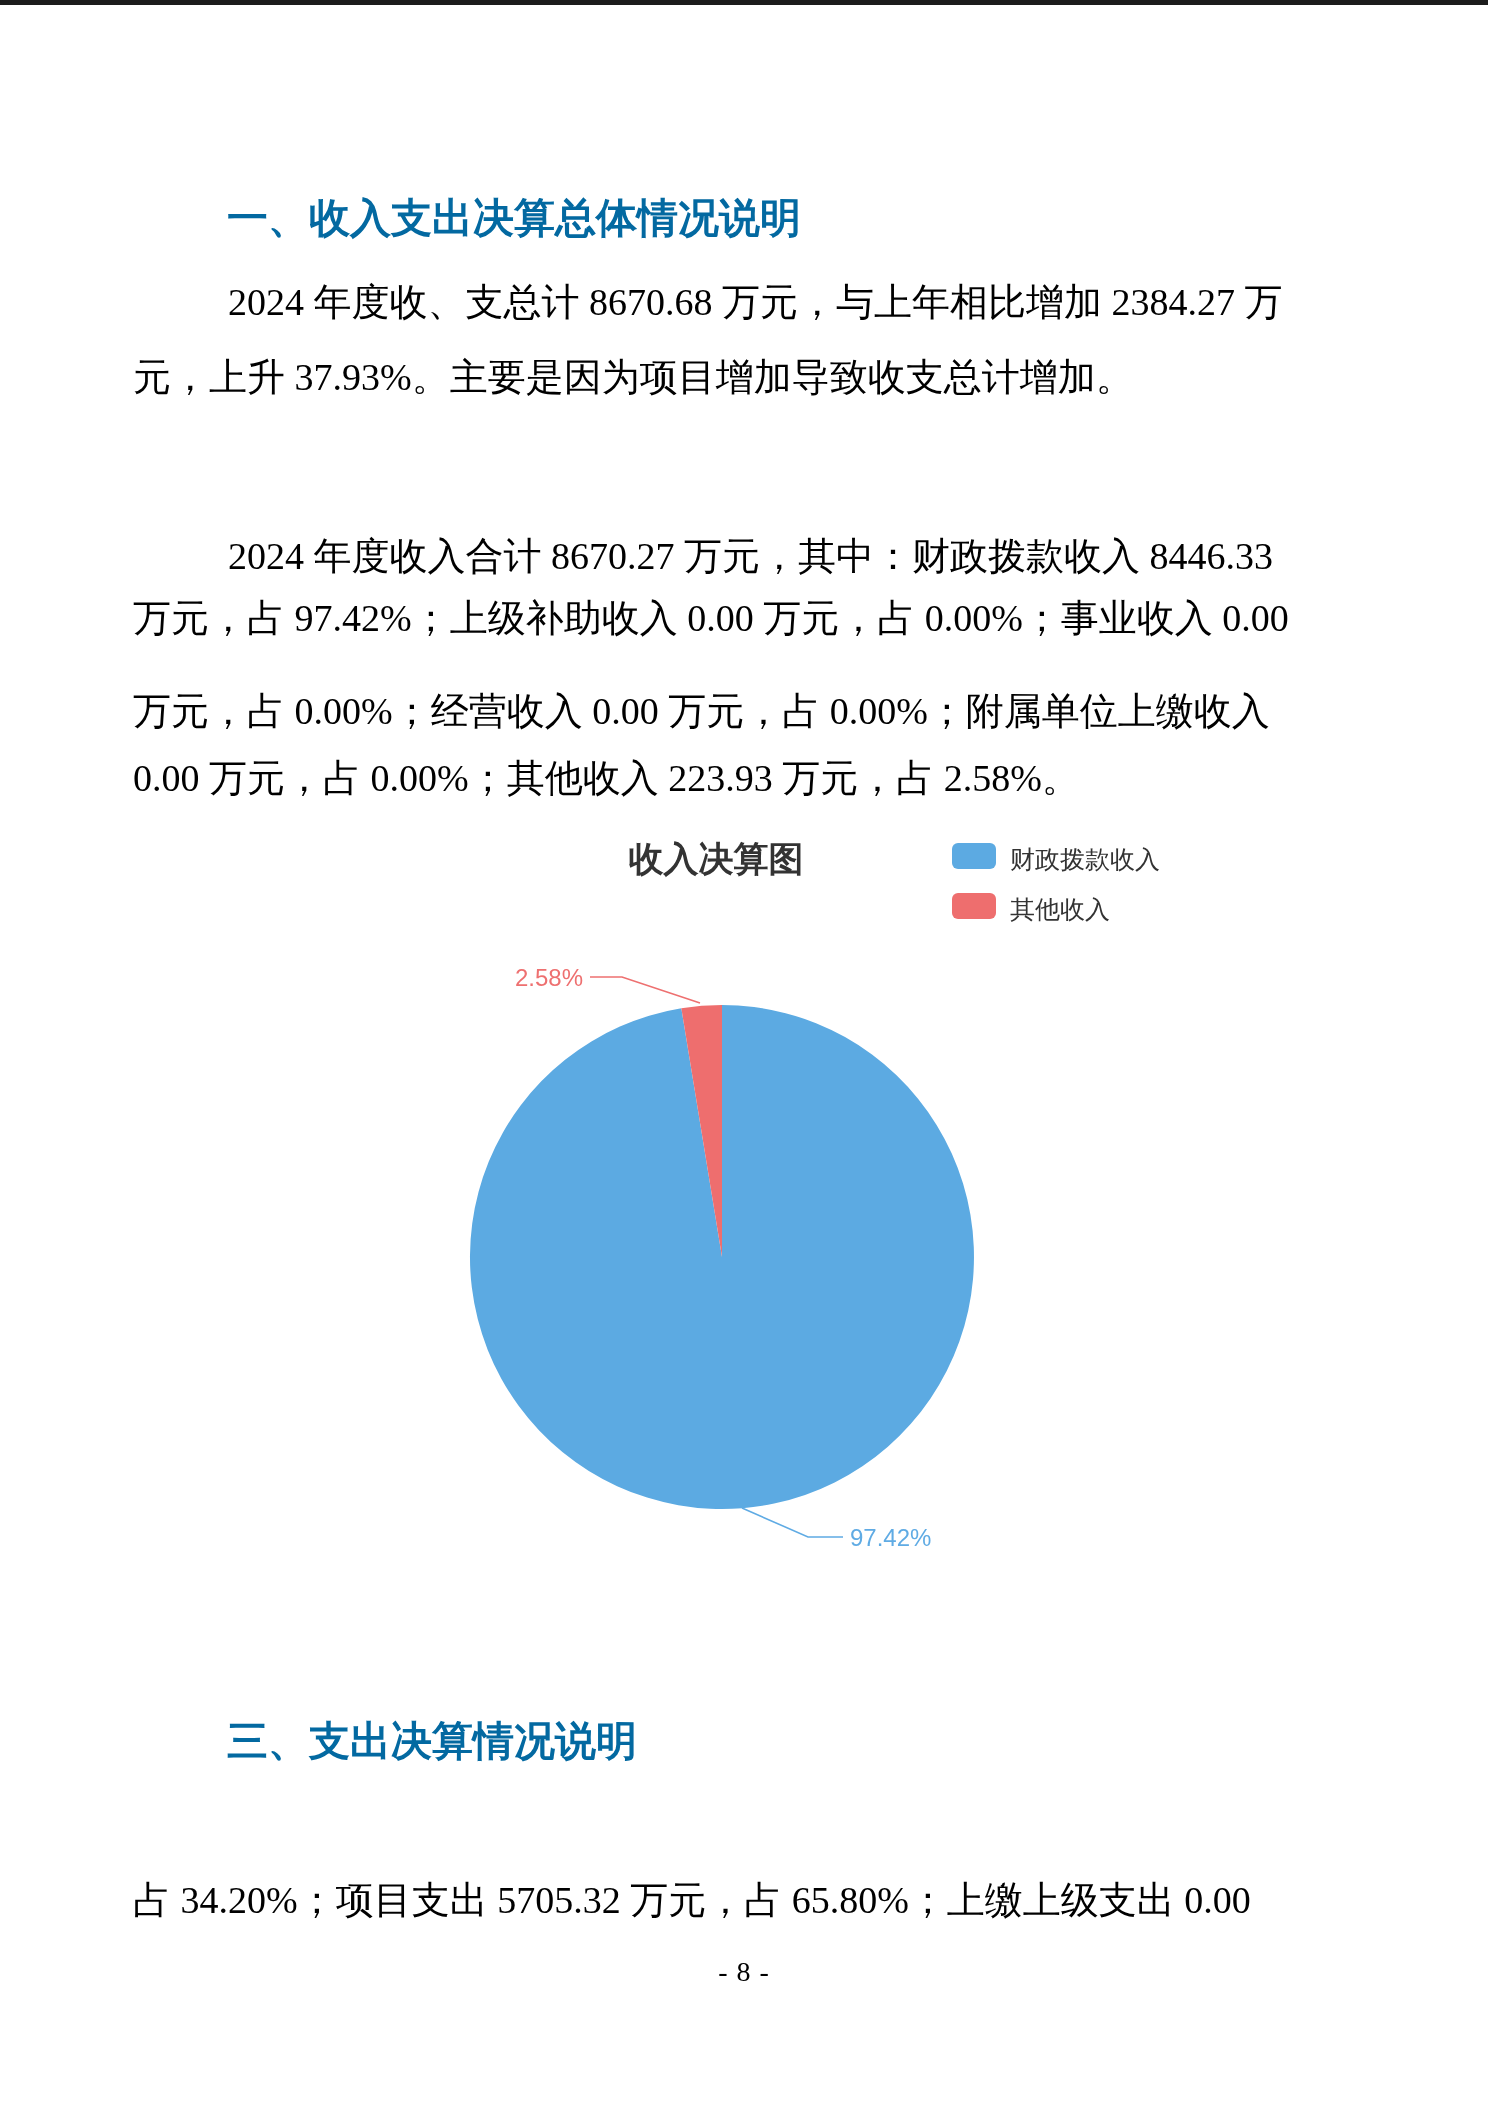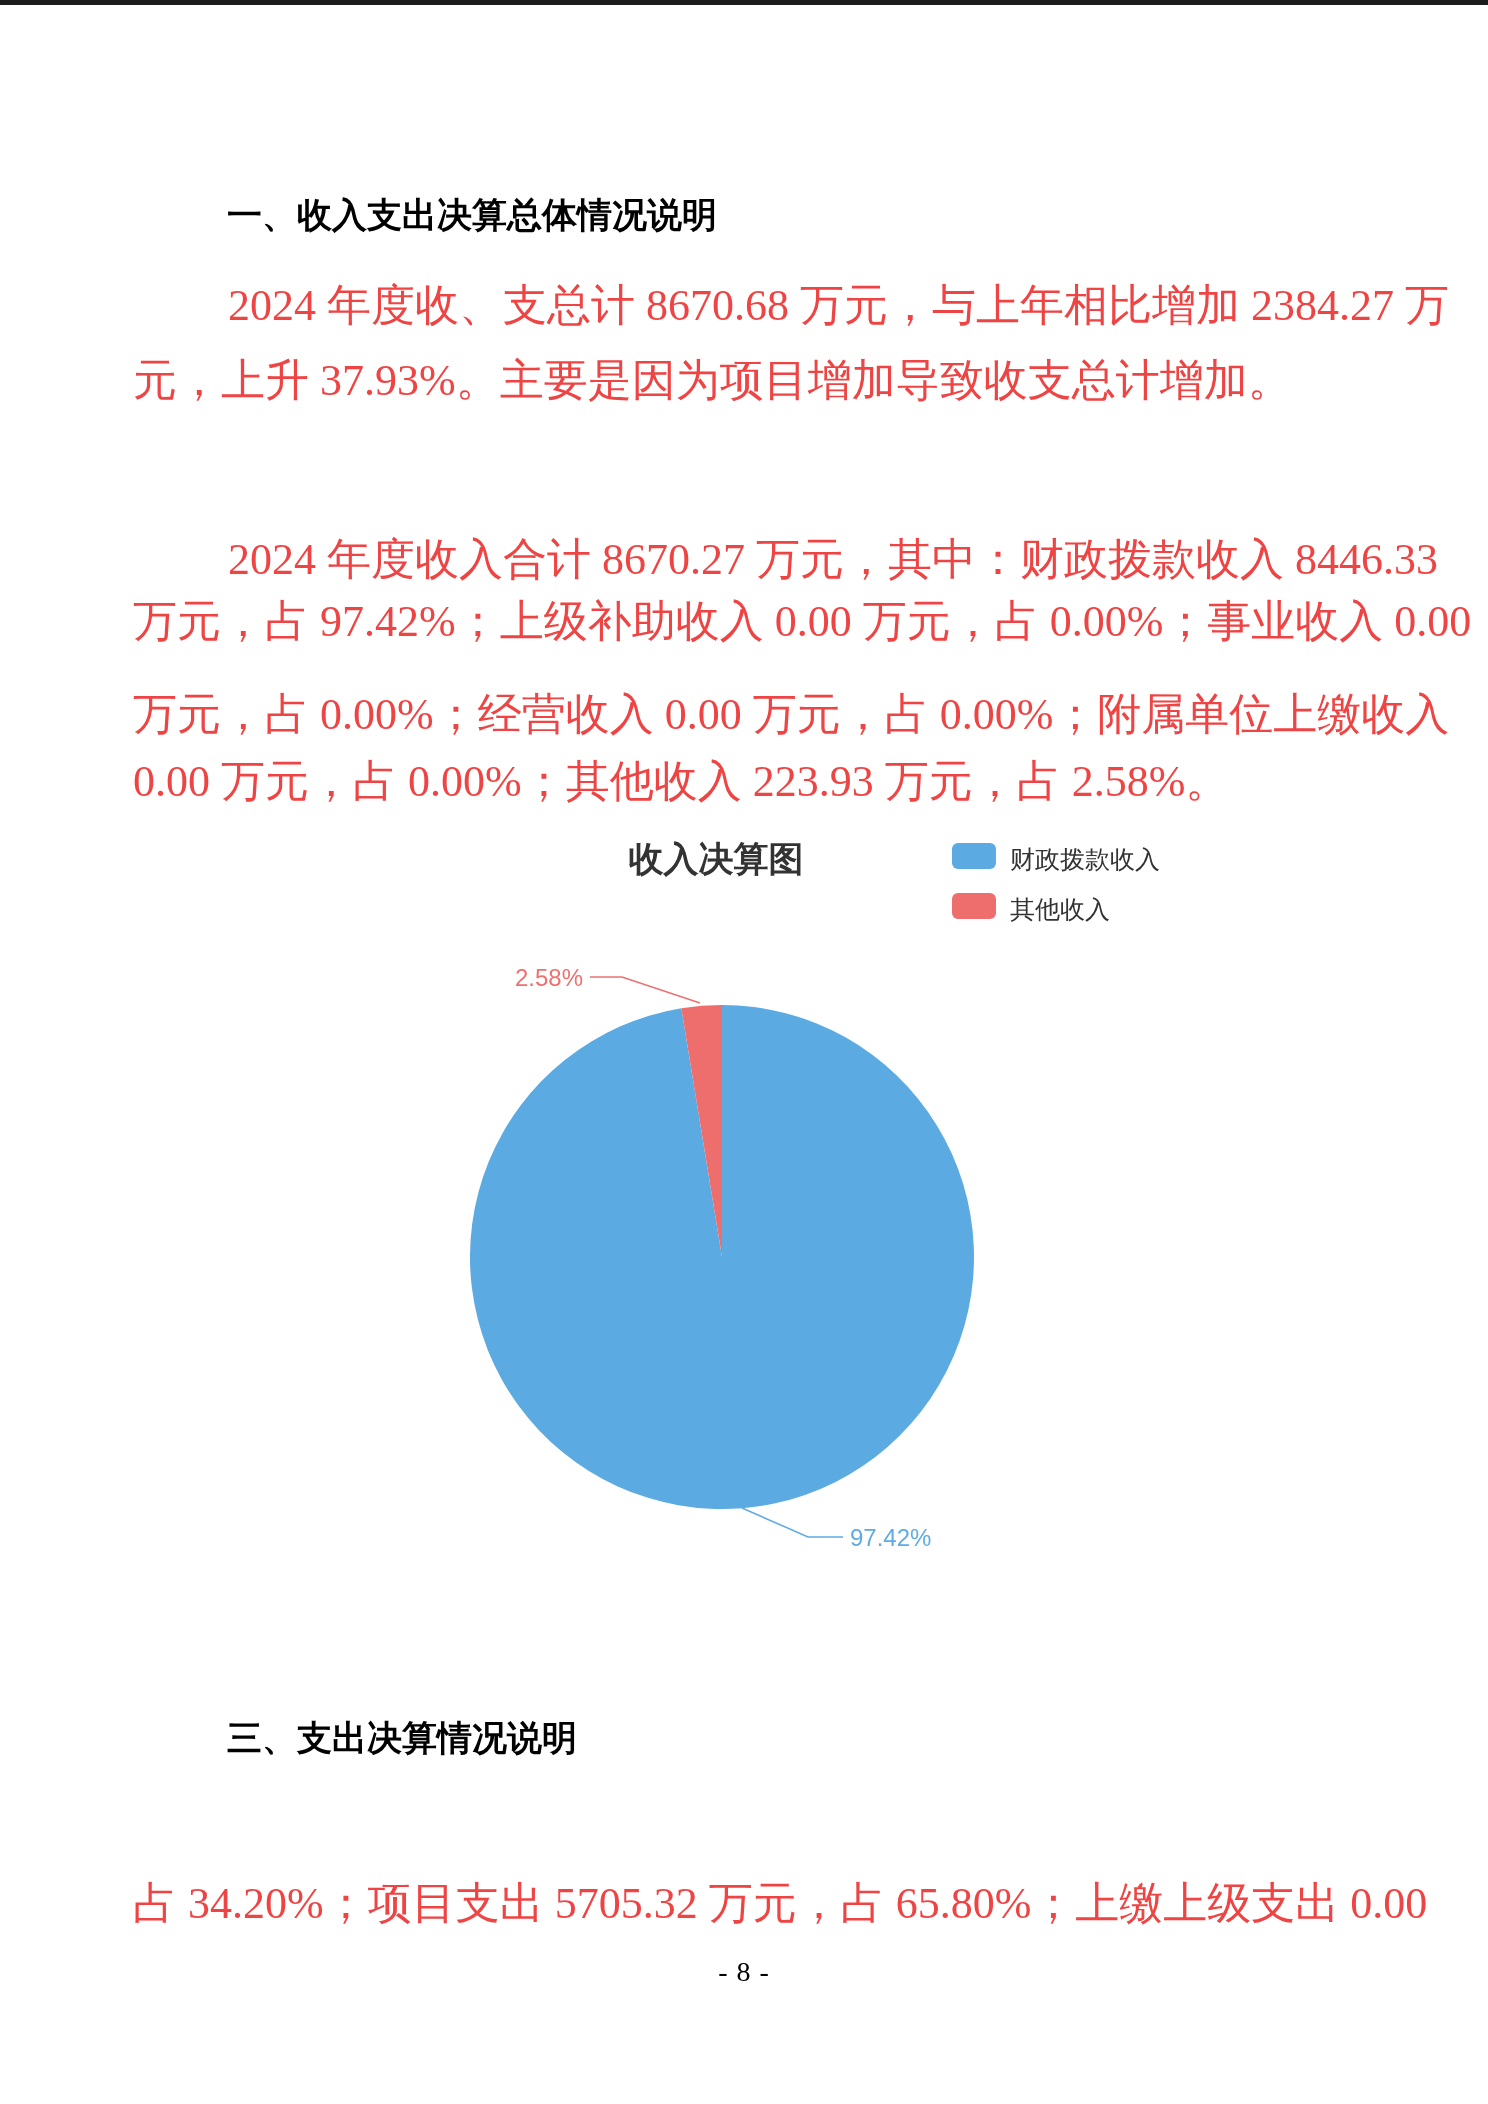--- a/index.html
+++ b/index.html
@@ -13,31 +13,31 @@
     color:#000;
   }
   .top-bar{
     position:absolute;left:0;top:0;width:1488px;height:5px;
     background:#1c1c1c;
   }
   .h{
     position:absolute;
     font-family:"Liberation Sans","DejaVu Sans",sans-serif;
     font-weight:bold;
-    font-size:35px;
+    font-size:41px;
     line-height:1.15;
     white-space:nowrap;
-    color:#000000;
+    color:#0369a1;
   }
   .bl{
     position:absolute;
-    font-size:44px;
+    font-size:38px;
     line-height:1.2;
     white-space:nowrap;
-    color:#ef4444;
+    color:#000000;
   }
   .chart-title{
     position:absolute;
     left:716px;top:836px;
     transform:translateX(-50%);
     font-family:"Liberation Sans","DejaVu Sans",sans-serif;
     font-weight:bold;
     font-size:35px;
     color:#333;
     white-space:nowrap;

